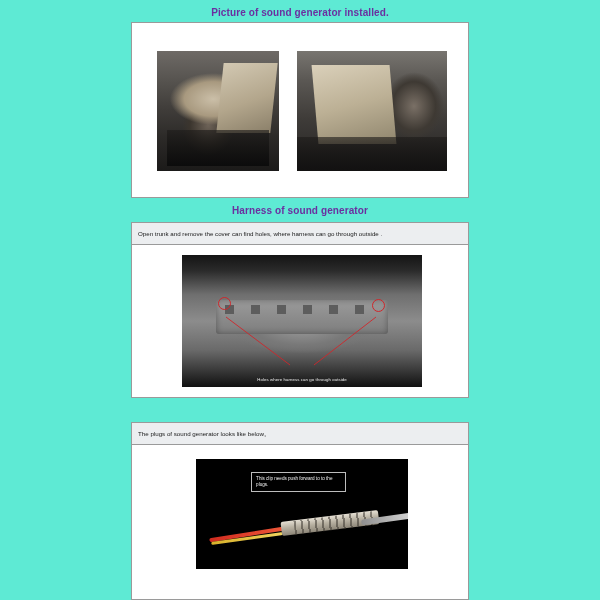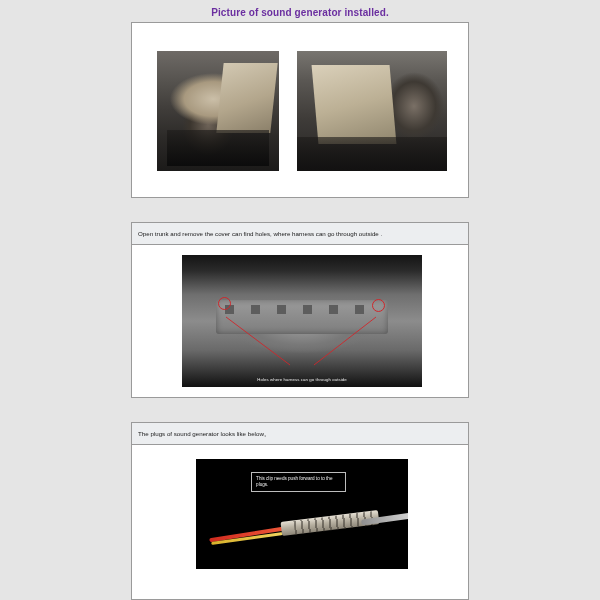--- a/index.html
+++ b/index.html
@@ -10,21 +10,21 @@
   body {
     width: 600px;
     height: 600px;
     font-family: "Liberation Sans", sans-serif;
     overflow: hidden;
   }
   .page {
     position: relative;
     width: 600px;
     height: 600px;
-    background: #e5e5e5;
+    background: #5eead4;
   }
   .doc-column {
     position: absolute;
     left: 131px;
     top: 0;
     width: 338px;
     height: 600px;
   }
 
   
@@ -261,20 +261,21 @@
 
     <div class="block block-1">
       <div class="photo photo-1">
         <div class="img-engine-a"></div>
       </div>
       <div class="photo photo-2">
         <div class="img-engine-b"></div>
       </div>
     </div>
 
+    <div class="section-title title-2">Harness of sound generator</div>
 
     <div class="block block-2">
       <div class="caption-bar"></div>
       <div class="caption-text">Open trunk and remove the cover can find holes, where harness can go through outside .</div>
 
       <div class="photo photo-3">
         <div class="img-trunk"></div>
         <svg class="leader-svg" viewBox="0 0 240 132" preserveAspectRatio="none">
           <line x1="44" y1="62" x2="108" y2="110" stroke="#d0262a" stroke-width="0.9"></line>
           <line x1="194" y1="62" x2="132" y2="110" stroke="#d0262a" stroke-width="0.9"></line>

